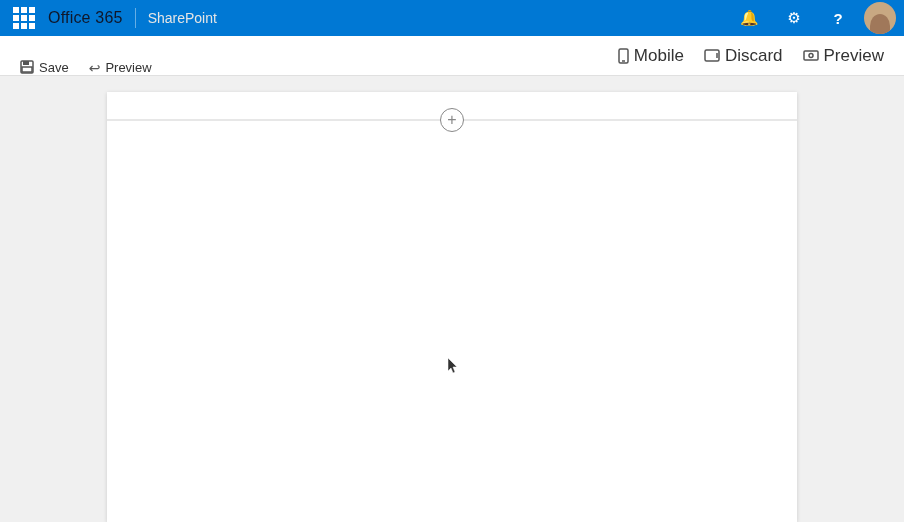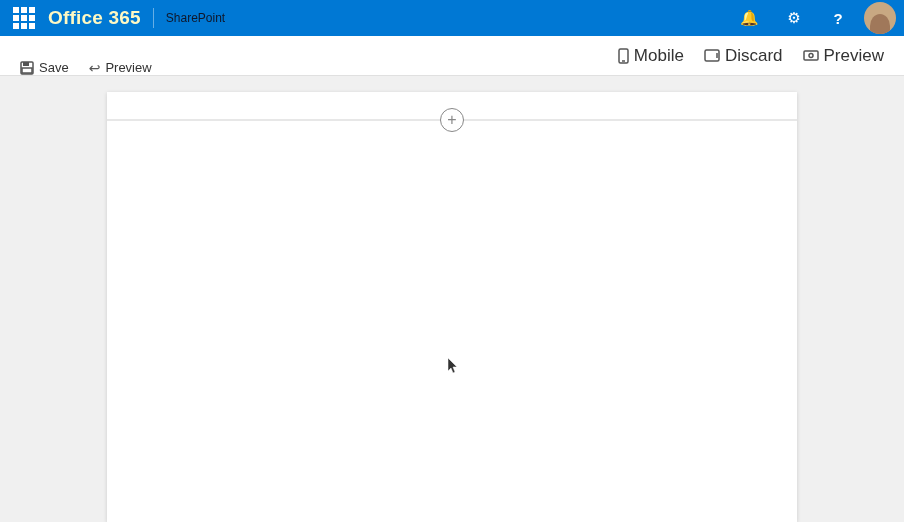--- a/index.html
+++ b/index.html
@@ -28,34 +28,34 @@
       grid-template-columns: repeat(3, 6px);
       grid-template-rows: repeat(3, 6px);
       gap: 2px;
     }
     .waffle-dot {
       width: 6px;
       height: 6px;
       background: white;
     }
     .top-bar-title {
-      color: #fef9c3;
-      font-size: 19px;
-      font-weight: 700;
+      color: #0f172a;
+      font-size: 16px;
+      font-weight: 400;
       letter-spacing: 0.2px;
     }
     .top-bar-divider {
       width: 1px;
       height: 20px;
       background: rgba(255,255,255,0.4);
       margin: 0 4px;
     }
     .top-bar-app {
-      color: #0f172a;
-      font-size: 12px;
+      color: #e5e5e5;
+      font-size: 14px;
       font-weight: 400;
     }
     .top-bar-spacer { flex: 1; }
     .top-bar-icon-btn {
       width: 36px;
       height: 36px;
       display: flex;
       align-items: center;
       justify-content: center;
       cursor: pointer;
@@ -87,21 +87,21 @@
       display: flex;
       align-items: center;
       background: #fff;
       height: 40px;
       border-bottom: 1px solid #e0e0e0;
       padding: 0 12px;
       gap: 4px;
     }
     .toolbar-btn {
       display: flex;
-      align-items: center;
+      align-items: flex-start;
       gap: 5px;
       padding: 4px 8px;
       cursor: pointer;
       font-size: 13px;
       color: #333;
       border: none;
       background: transparent;
       border-radius: 2px;
       margin-top: 24px;
     }

